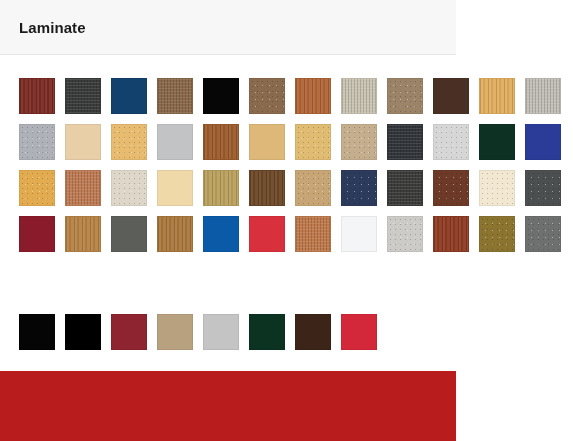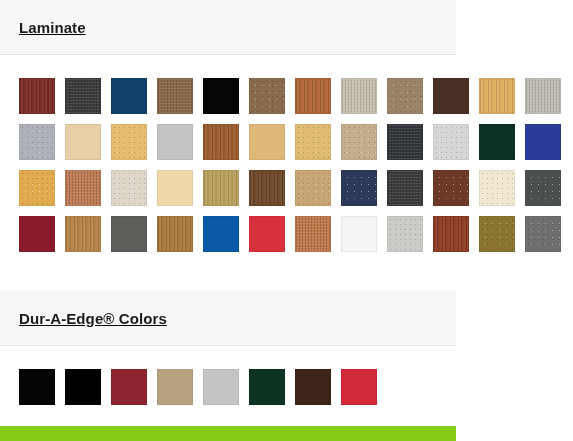--- a/index.html
+++ b/index.html
@@ -10,22 +10,21 @@
     width: 573px;
     height: 441px;
     background: #ffffff;
     font-family: "Liberation Sans", sans-serif;
     overflow: hidden;
   }
   .page {
     position: relative;
     width: 456px;
     height: 441px;
-    background: #84cc16;
-    text-decoration: underline;
+    background: #b91c1c;
   }
 
   
   .section-header {
     background: #f7f7f7;
     border-bottom: 1px solid #e6e6e6;
     height: 55px;
     box-sizing: border-box;
     display: flex;
     align-items: center;
@@ -162,23 +161,20 @@
           <div class="swatch tex-wood-v" title="cherry-woodgrain" style="background: rgb(142, 58, 34);"></div>
           <div class="swatch tex-speck" title="olive-gold-speckle" style="background: rgb(138, 116, 48);"></div>
           <div class="swatch tex-speck" title="medium-gray-speckle" style="background: rgb(110, 112, 112);"></div>
         </div>
     </div>
   </div>
 
   <div class="section-gap"></div>
 
   <div>
-    <div class="section-header">
-      <span class="section-title">Dur-A-Edge® Colors</span>
-    </div>
     <div class="edge-area">
       <div class="swatch-row" id="edge-row-0">
           <div class="swatch" title="black-solid" style="background: rgb(5, 5, 5);"></div>
           <div class="swatch" title="black-solid-2" style="background: rgb(0, 0, 0);"></div>
           <div class="swatch" title="dark-red-solid" style="background: rgb(142, 36, 48);"></div>
           <div class="swatch" title="tan-solid" style="background: rgb(183, 161, 127);"></div>
           <div class="swatch" title="light-gray-solid" style="background: rgb(196, 196, 196);"></div>
           <div class="swatch" title="dark-green-solid" style="background: rgb(12, 51, 34);"></div>
           <div class="swatch" title="dark-brown-solid" style="background: rgb(61, 36, 24);"></div>
           <div class="swatch" title="red-solid" style="background: rgb(211, 40, 58);"></div>

